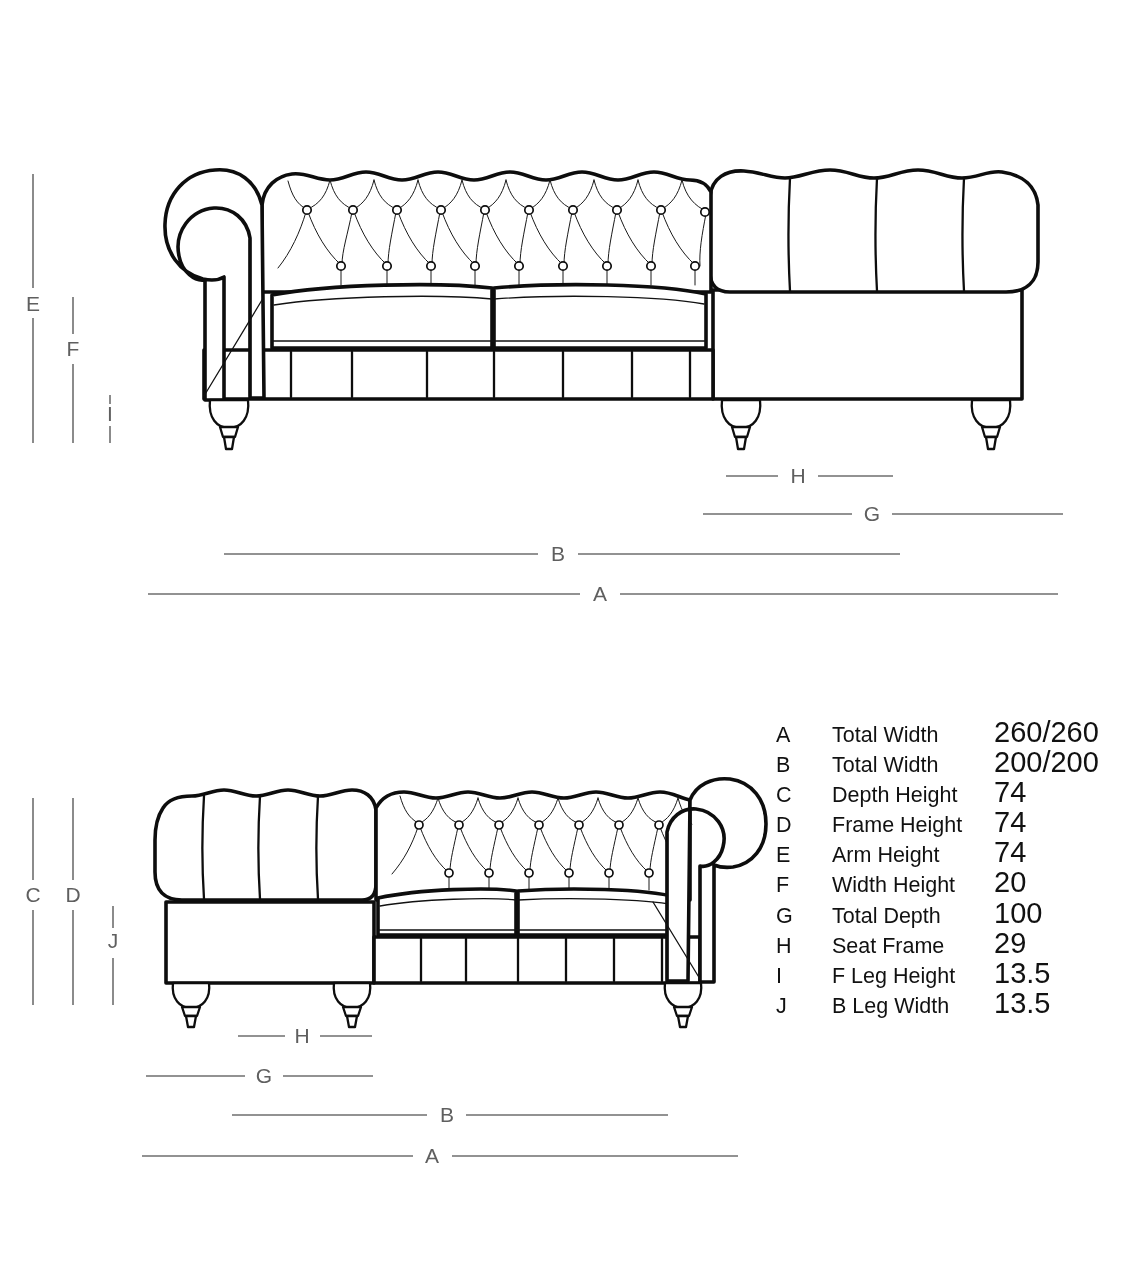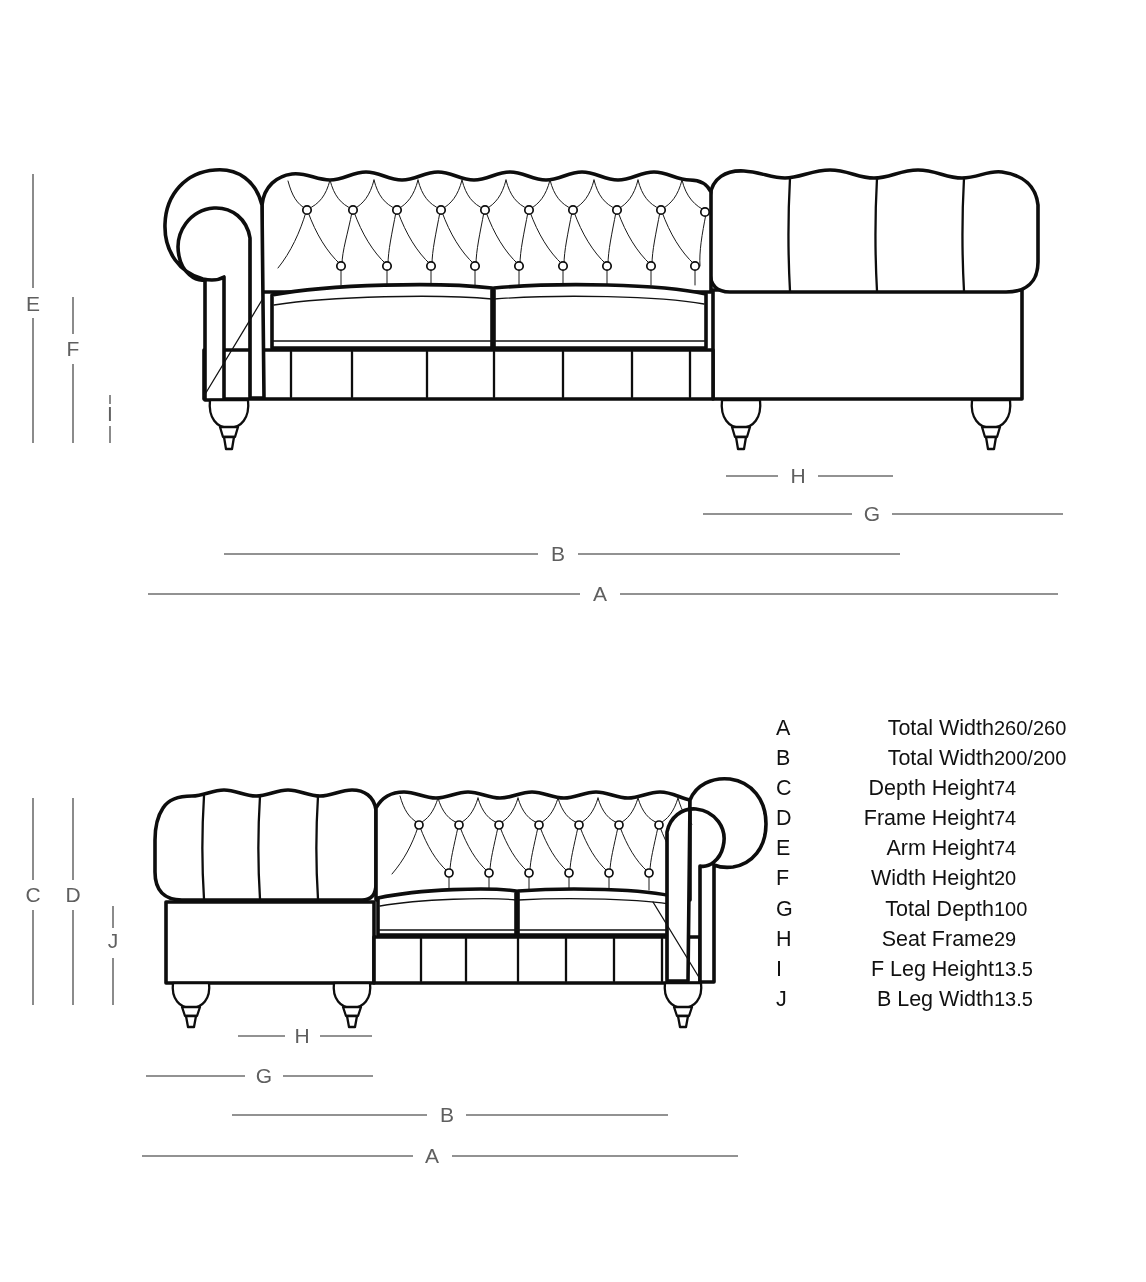--- a/index.html
+++ b/index.html
@@ -97,25 +97,24 @@
     color: #111111;
     font-family: "Liberation Sans", sans-serif;
   }
   .legend-name {
     width: 162px;
     flex: 0 0 162px;
     font-size: 21.5px;
     color: #111111;
     font-family: "Liberation Sans", sans-serif;
     white-space: nowrap;
-    text-align: right;
   }
   .legend-value {
     flex: 1 1 auto;
-    font-size: 20px;
+    font-size: 29px;
     color: #111111;
     font-family: "Liberation Sans", sans-serif;
     white-space: nowrap;
   }
 </style>
 </head>
 <body>
 
 <div id="diagram-root">
 

